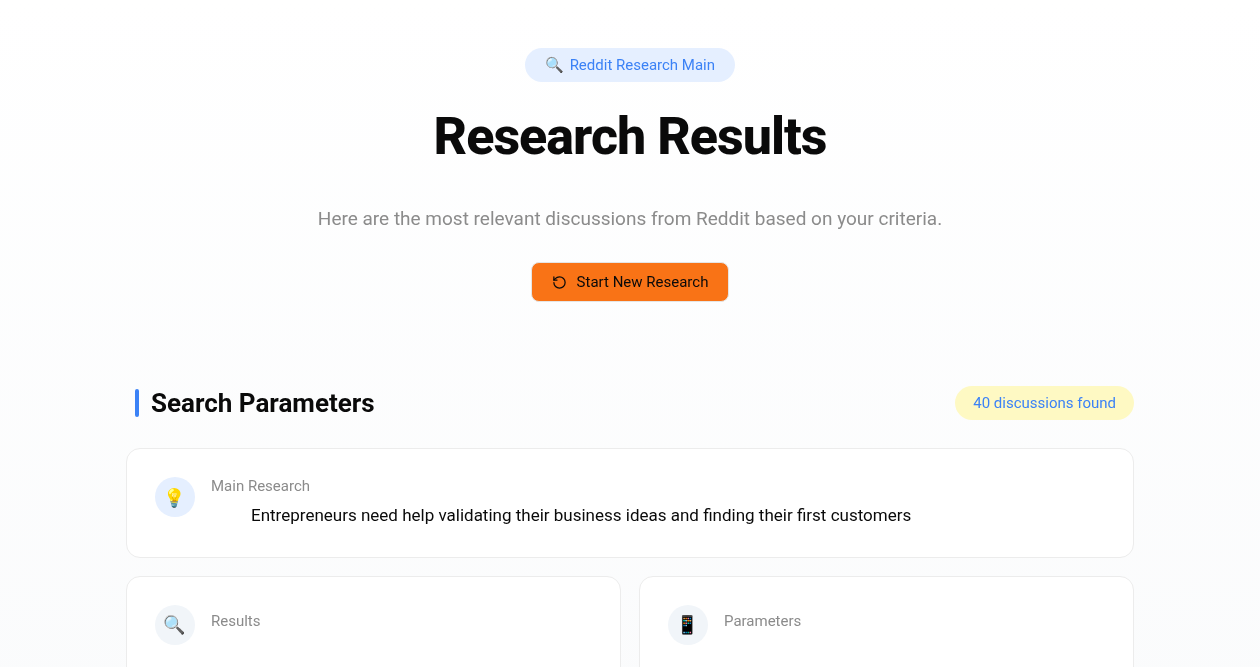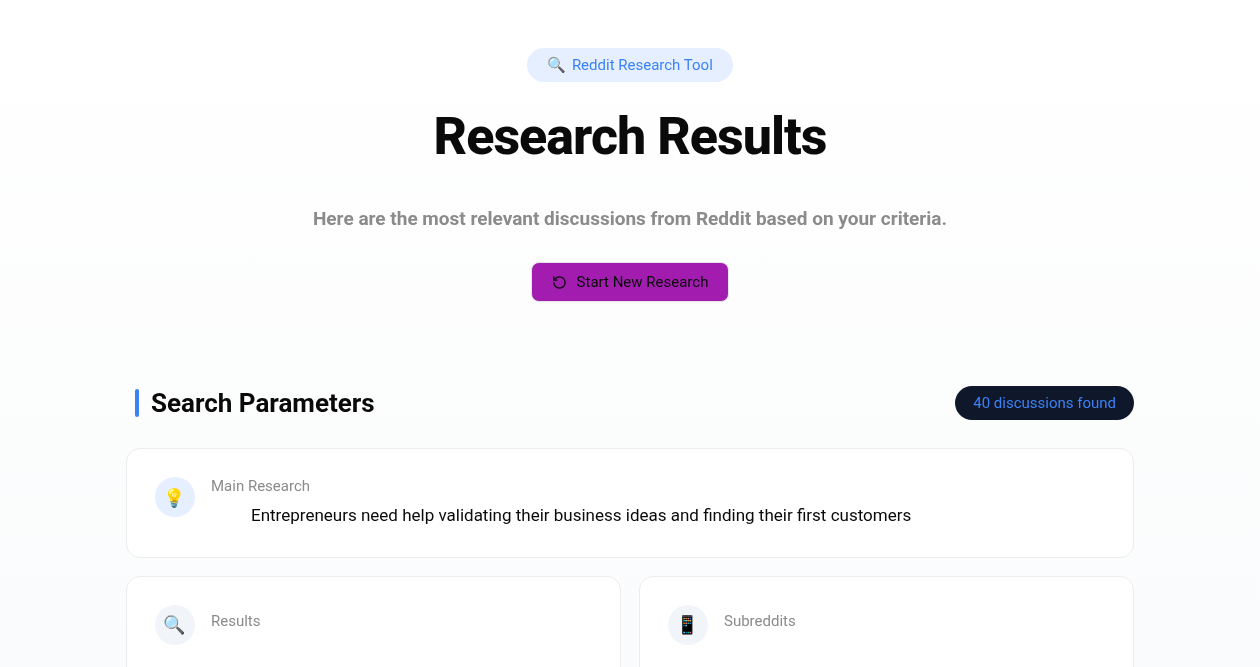--- a/index.html
+++ b/index.html
@@ -40,27 +40,27 @@
       font-size: 52px;
       font-weight: 800;
       color: #0a0a0a;
       margin-bottom: 40px;
       letter-spacing: -1px;
     }
     .page-subtitle {
       font-size: 19px;
       color: #8b8b8b;
       margin-bottom: 32px;
-      font-weight: 700;
+      font-weight: 400;
     }
     .new-research-btn {
       display: inline-flex;
       align-items: center;
       gap: 10px;
-      background: #a21caf;
+      background: #f97316;
       border: 1px solid #e5e5e5;
       border-radius: 8px;
       padding: 10px 20px;
       font-size: 15px;
       color: #0a0a0a;
       cursor: pointer;
       font-family: inherit;
     }
     .reset-icon {
       width: 15px;
@@ -86,21 +86,21 @@
       height: 28px;
       background: #3b82f6;
       border-radius: 2px;
     }
     .section-title {
       font-size: 26px;
       font-weight: 700;
       color: #0a0a0a;
     }
     .count-badge {
-      background: #0f172a;
+      background: #fef9c3;
       color: #3b82f6;
       padding: 8px 18px;
       border-radius: 999px;
       font-size: 15px;
       font-weight: 400;
     }
     .card {
       background: #ffffff;
       border: 1px solid #ececec;
       border-radius: 14px;
@@ -176,21 +176,21 @@
       border-color: #e5e5e5;
     }
   </style>
 </head>
 <body>
 
 <div class="container">
   <div class="header-section">
     <div class="tool-badge">
       <span class="magnifier-emoji">🔍</span>
-      <span>Reddit Research Tool</span>
+      <span>Reddit Research Main</span>
     </div>
     <h1 class="page-title">Research Results</h1>
     <p class="page-subtitle">Here are the most relevant discussions from Reddit based on your criteria.</p>
     <button class="new-research-btn">
       <svg class="reset-icon" viewBox="0 0 24 24" fill="none" stroke="currentColor" stroke-width="2" stroke-linecap="round" stroke-linejoin="round">
         <path d="M3 12a9 9 0 1 0 9-9 9.75 9.75 0 0 0-6.74 2.74L3 8"></path>
         <path d="M3 3v5h5"></path>
       </svg>
       <span>Start New Research</span>
     </button>
@@ -224,21 +224,21 @@
         <div class="tag-list" id="keywords-list">
             <span class="tag blue">validate idea</span>
             <span class="tag blue">market validation</span>
             <span class="tag blue">product validation</span>
           </div>
       </div>
 
       <div class="card">
         <div class="tag-card-header">
           <div class="icon-circle">📱</div>
-          <div class="card-label">Subreddits</div>
+          <div class="card-label">Parameters</div>
         </div>
         <div class="tag-list" id="subreddits-list">
             <span class="tag gray">r/entrepreneur</span>
             <span class="tag gray">r/startups</span>
             <span class="tag gray">r/smallbusiness</span>
           </div>
       </div>
     </div>
   </div>
 </div>

